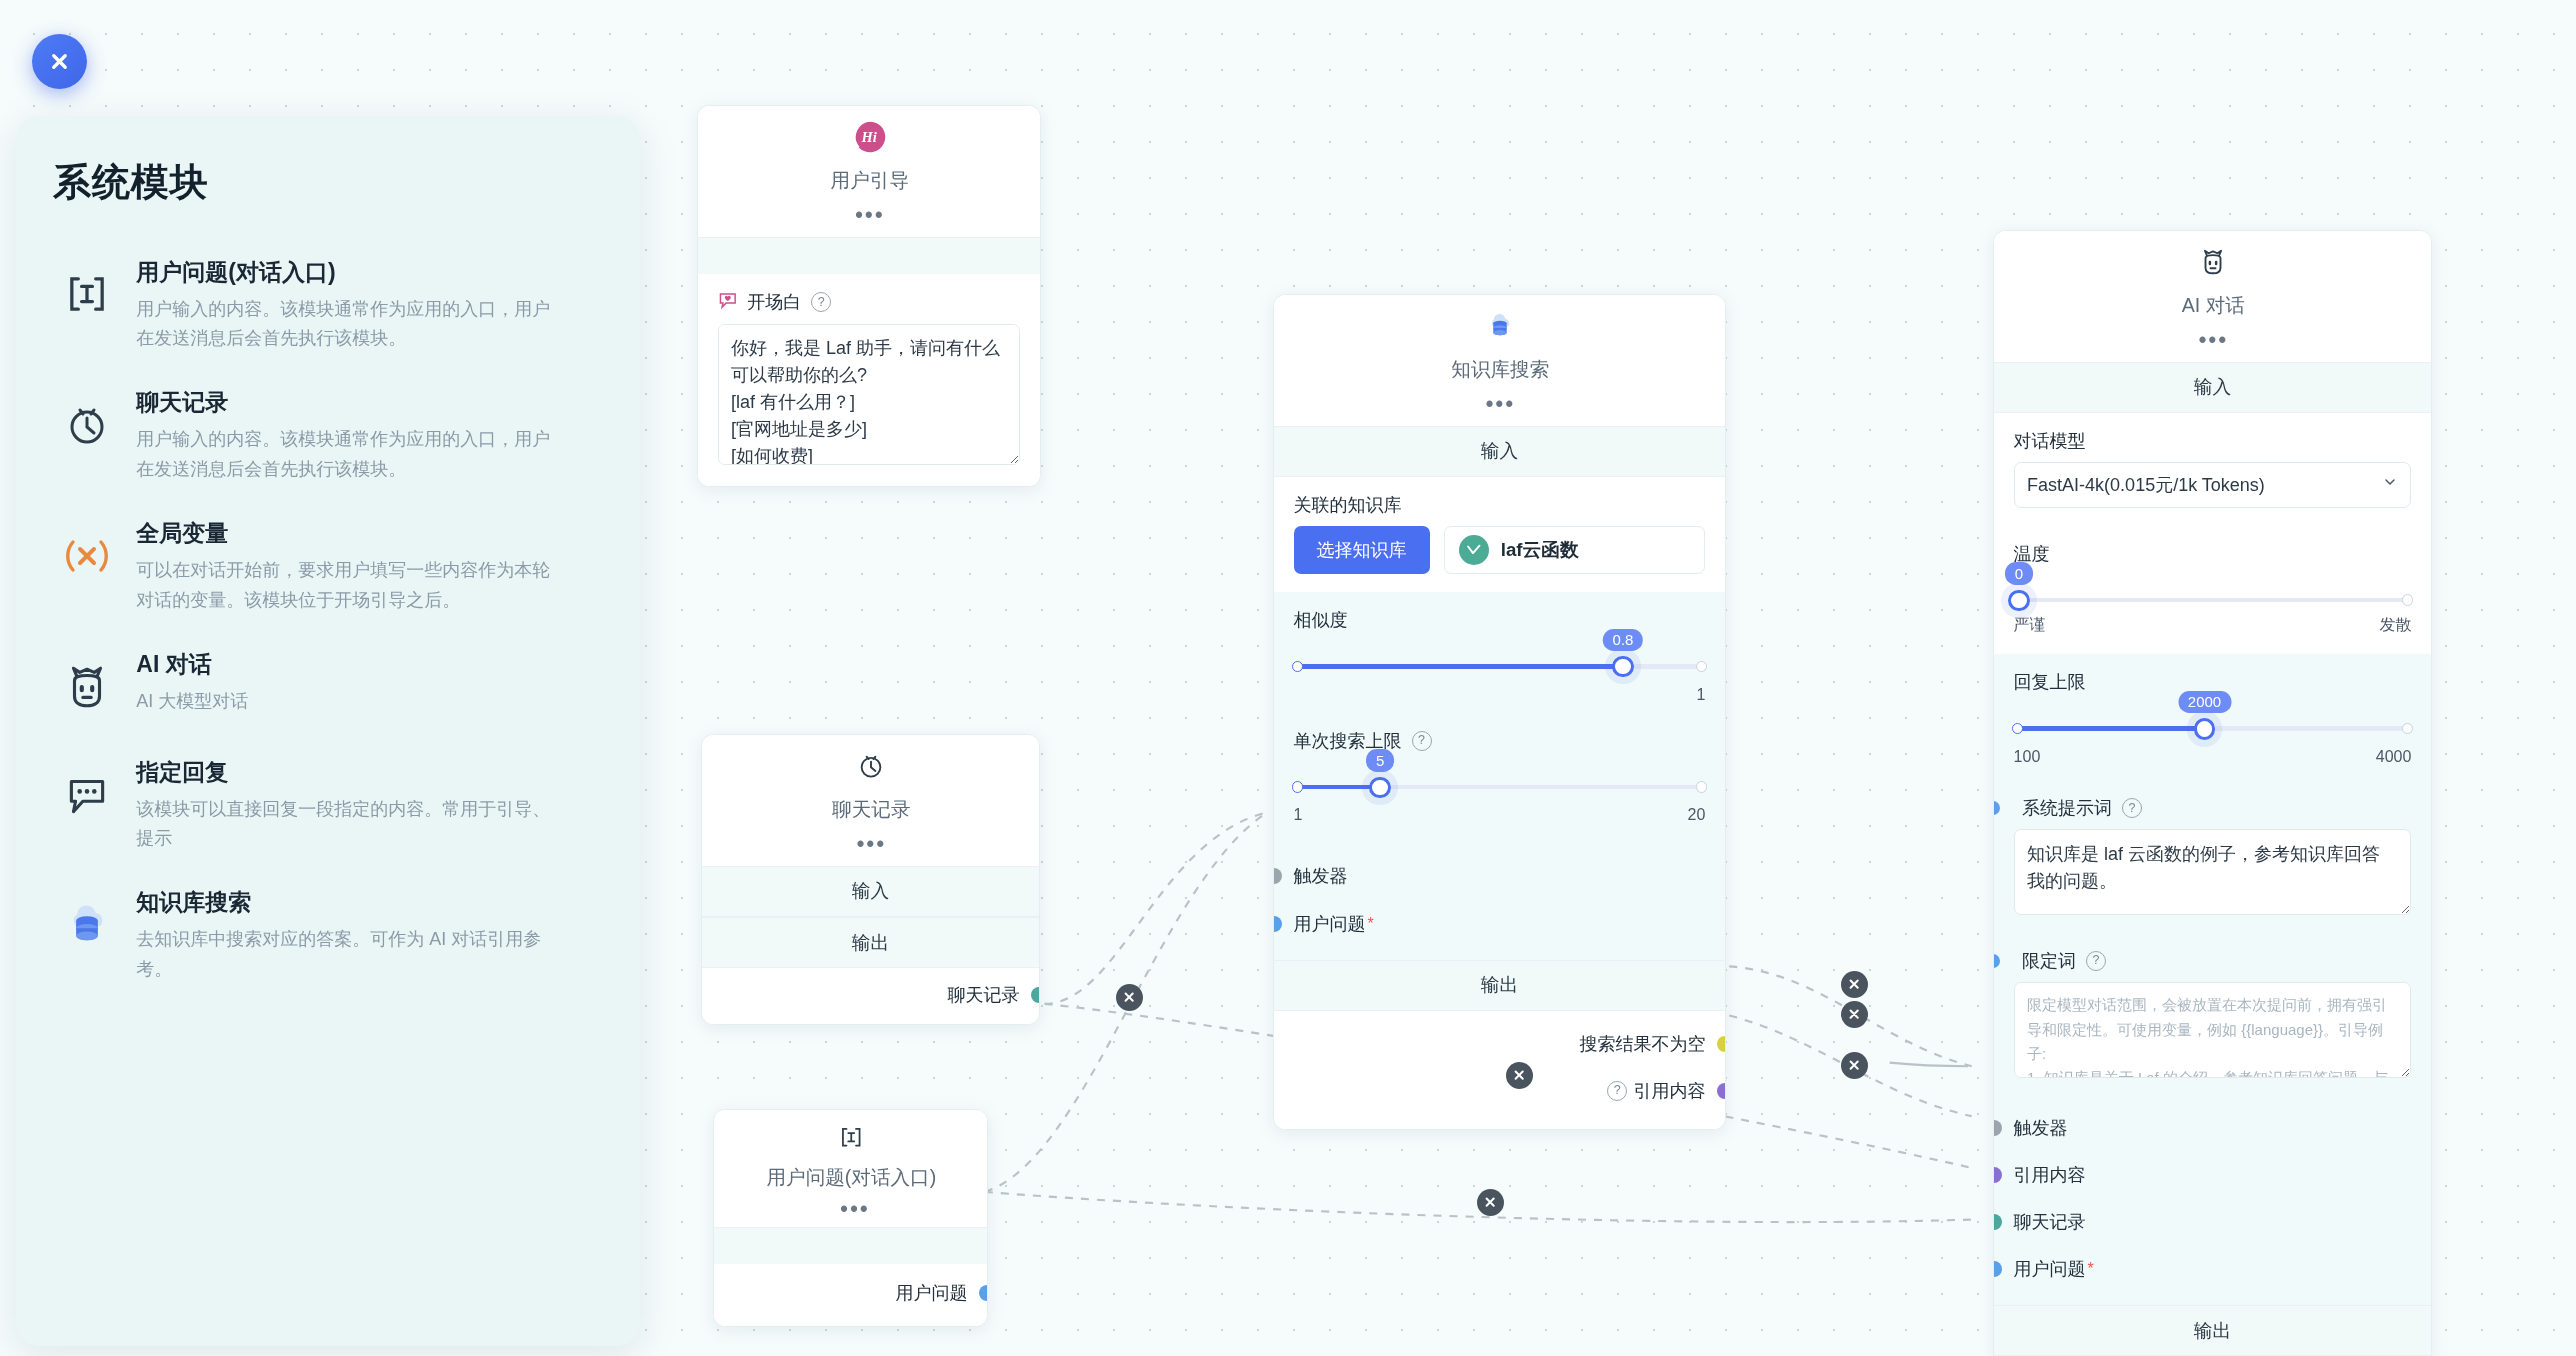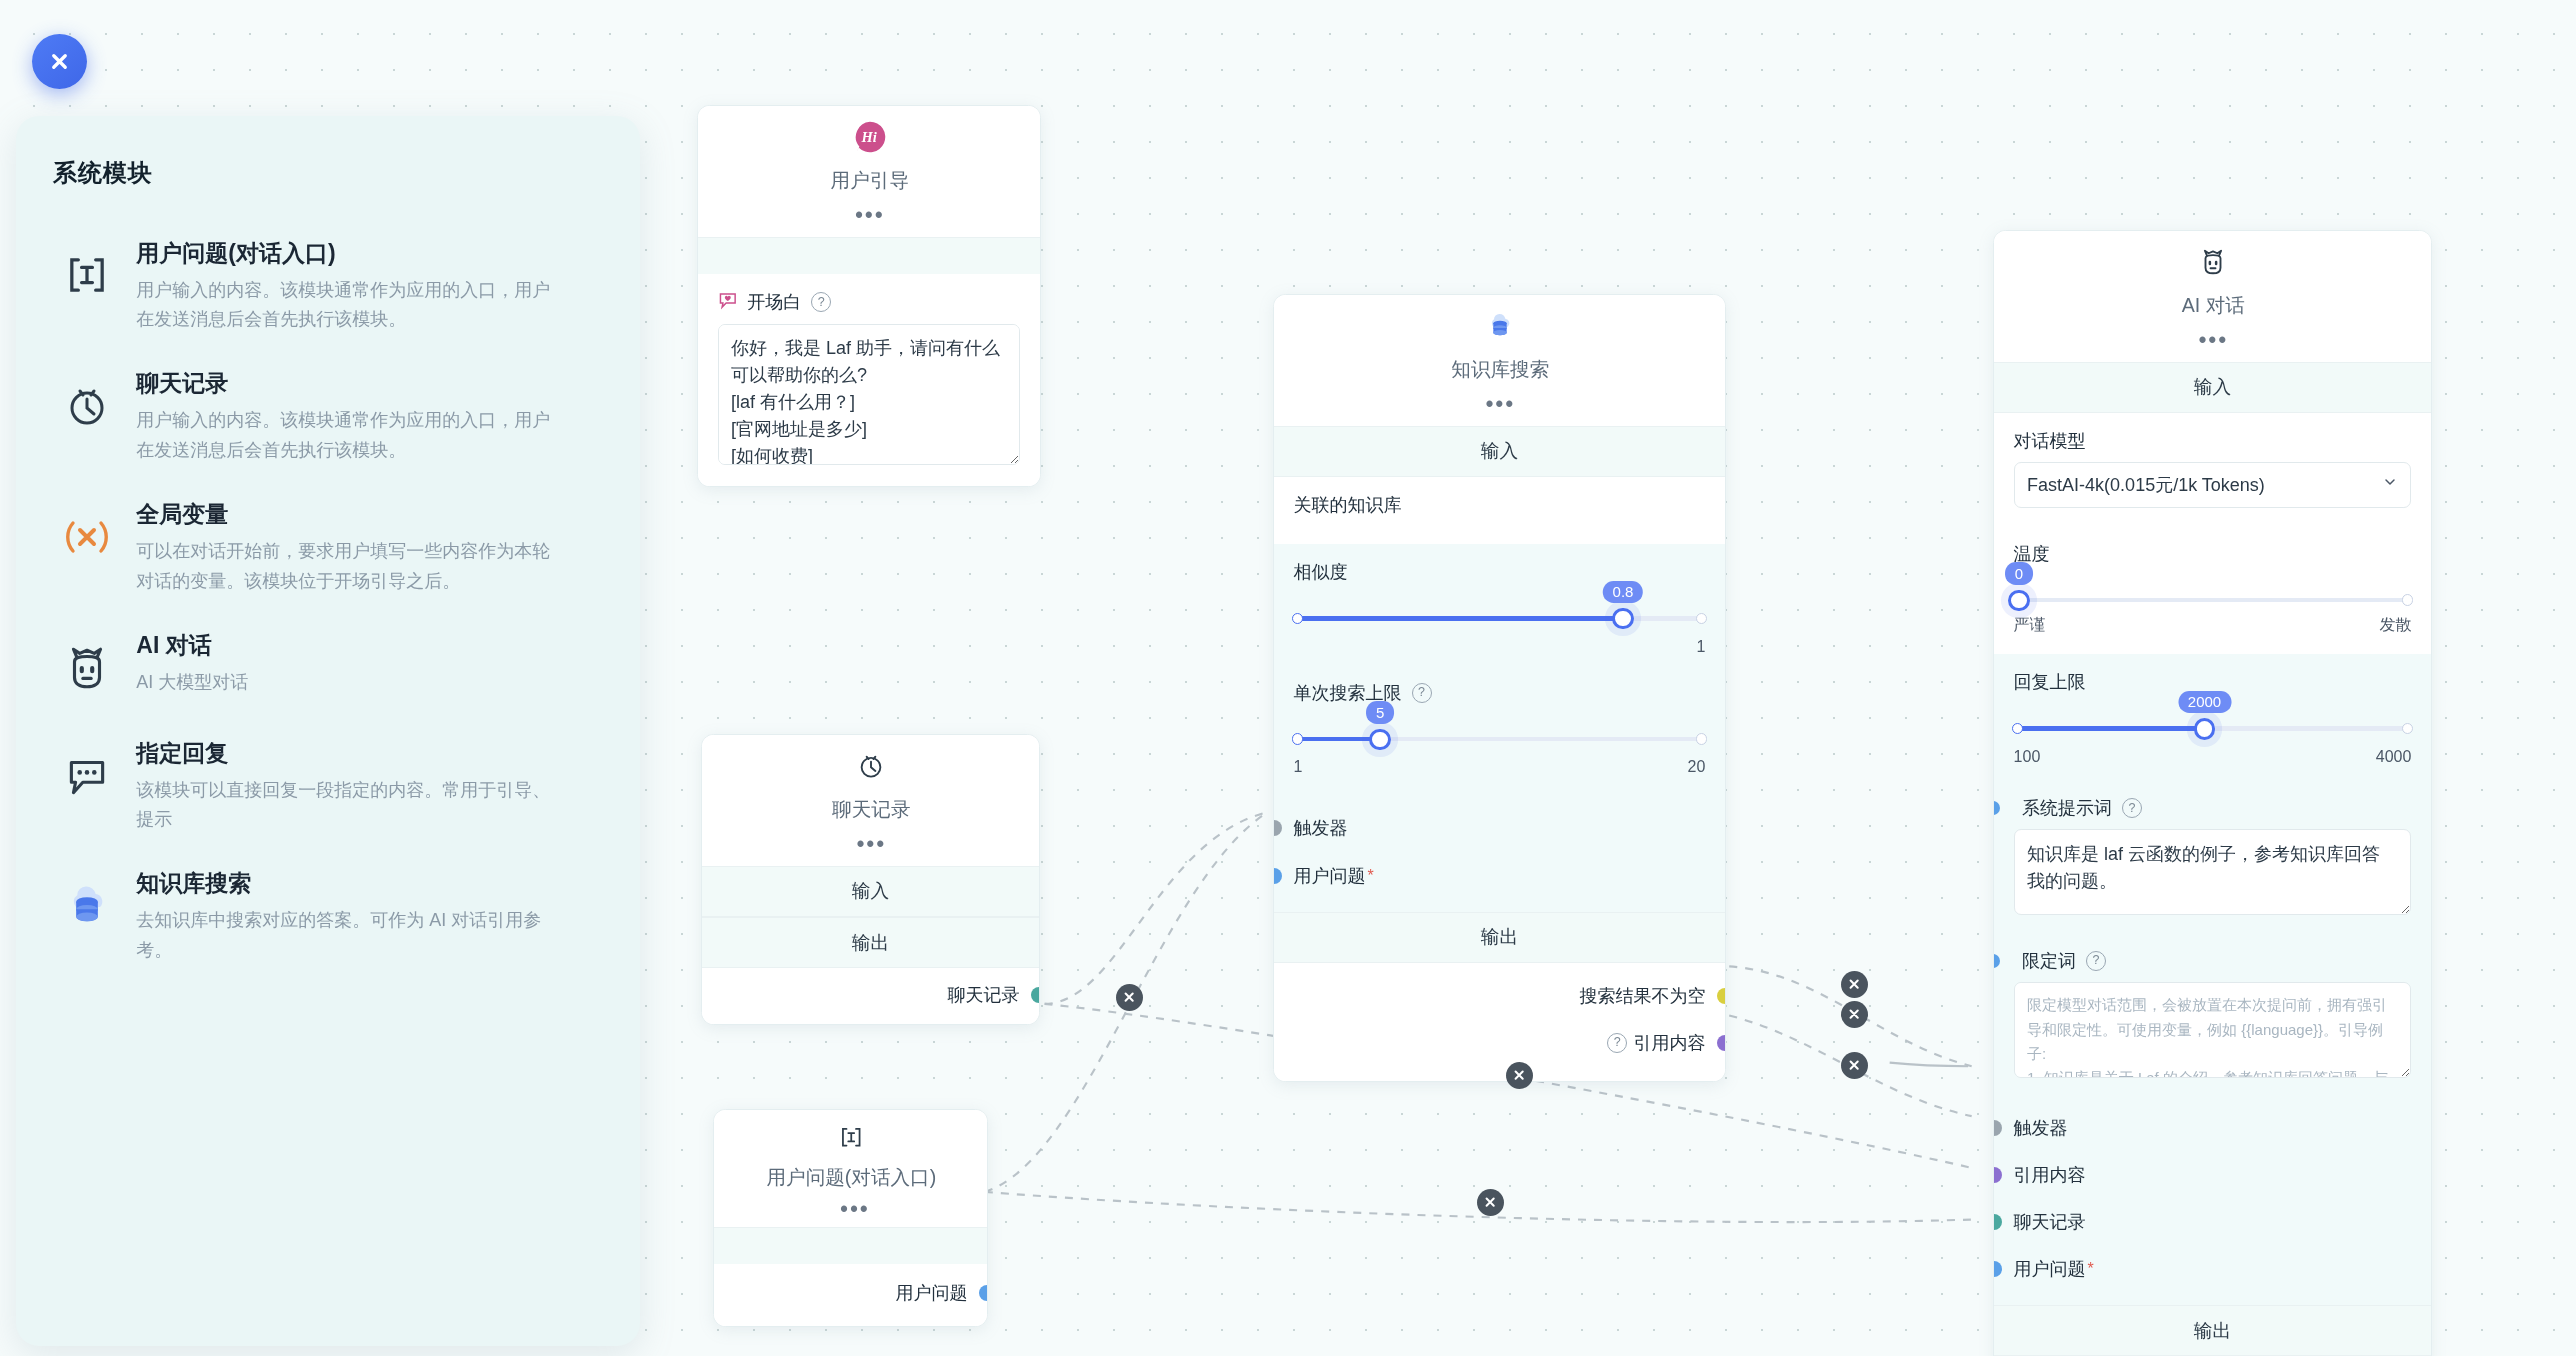--- a/index.html
+++ b/index.html
@@ -29,21 +29,21 @@
   #close-btn svg{width:25px;height:25px;}
 
   
   #sidebar{
     position:absolute;left:16px;top:116px;width:624px;height:1230px;
     background:#eaf6f6;border-radius:23px;
     box-shadow:0 9px 36px rgba(120,150,160,.18);
     z-index:30;overflow:hidden;
   }
   #sidebar-title{
-    font-size:24px;font-weight:bold;color:#12212c;margin:41px 0 0 37px;letter-spacing:0.9px;
+    font-size:38px;font-weight:bold;color:#12212c;margin:41px 0 0 37px;letter-spacing:0.9px;
   }
   .mod-list{margin-top:30px;}
   .mod-item{
     display:flex;align-items:flex-start;padding:16px 39px 16px 36px;cursor:grab;
   }
   .mod-icon{
     width:70px;min-width:70px;height:70px;display:flex;align-items:center;justify-content:center;
     margin-right:14.3px;margin-top:5.3px;
   }
   .mod-icon svg{display:block;}
@@ -392,20 +392,31 @@
           <ellipse cx="24" cy="34" rx="10" ry="4" fill="#6e97f0"></ellipse>
         </svg>
       </div>
       <div class="node-title">知识库搜索</div>
       <div class="node-menu">•••</div>
     </div>
     <div class="band">输入</div>
 
     <div class="body">
       <div class="fld-label">关联的知识库</div>
+      <div class="ds-row">
+        <button class="btn-primary">选择知识库</button>
+        <div class="ds-chip">
+          <span class="av">
+            <svg width="19.6" height="19.6" viewBox="0 0 24 24" fill="none" stroke="#fff" stroke-width="2.4" stroke-linecap="round" stroke-linejoin="round">
+              <path d="M5 8 L11 16 L19 7"></path>
+            </svg>
+          </span>
+          <span class="nm">laf云函数</span>
+        </div>
+      </div>
     </div>
 
     <div class="body tint">
       <div class="fld-label">相似度</div>
       <div class="slider-wrap">
         <div class="track">
             <div class="fill" style="width:80%;"></div>
           </div>
         <div class="cap l on"></div>
         <div class="cap r"></div>

